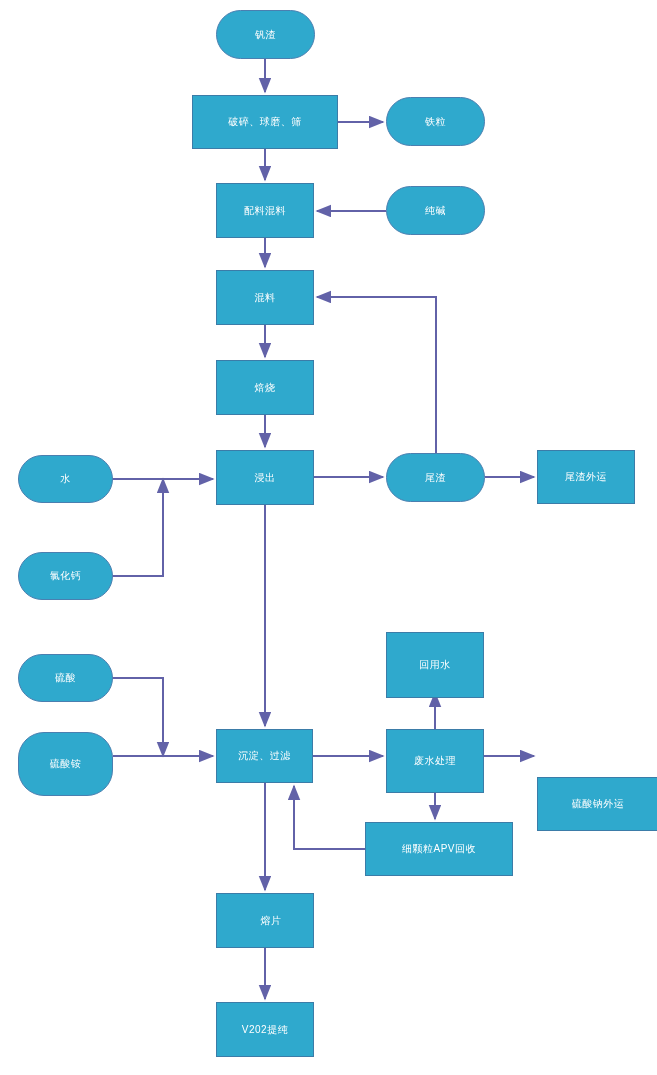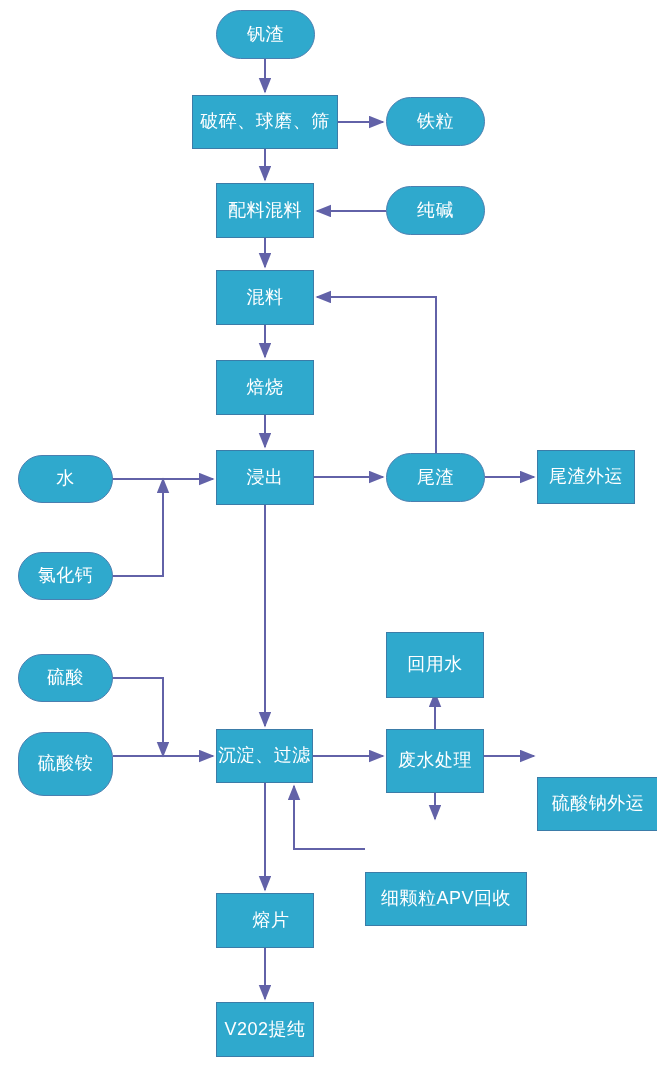--- a/index.html
+++ b/index.html
@@ -28,21 +28,21 @@
   .node {
     position: absolute;
     box-sizing: border-box;
     background: #2fa9cd;
     border: 1px solid #3b7ca8;
     color: #ffffff;
     display: flex;
     align-items: center;
     justify-content: center;
     text-align: center;
-    font-size: 18px;
+    font-size: 10px;
     line-height: 1.2;
     letter-spacing: 0.5px;
     z-index: 2;
   }
   .node.rounded {
     border-radius: 26px;
     border-color: #4a7fb0;
   }
   .node .lbl {
     display: block;
@@ -134,21 +134,21 @@
   </div>
   <div class="node" style="left:386px;top:729px;width:98px;height:64px;">
     <span class="lbl">废水处理</span>
   </div>
   <div class="node" style="left:386px;top:632px;width:98px;height:66px;">
     <span class="lbl">回用水</span>
   </div>
   <div class="node" style="left:537px;top:729px;width:122px;height:54px;margin-top:48px;">
     <span class="lbl">硫酸钠外运</span>
   </div>
-  <div class="node" style="left:365px;top:872px;width:162px;height:54px;">
+  <div class="node" style="left:365px;top:822px;width:148px;height:54px;">
     <span class="lbl">细颗粒APV回收</span>
   </div>
   <div class="node" style="left:216px;top:893px;width:98px;height:55px;padding-left:12px;">
     <span class="lbl">熔片</span>
   </div>
   <div class="node" style="left:216px;top:1002px;width:98px;height:55px;">
     <span class="lbl">V202提纯</span>
   </div>
 
 </div>

